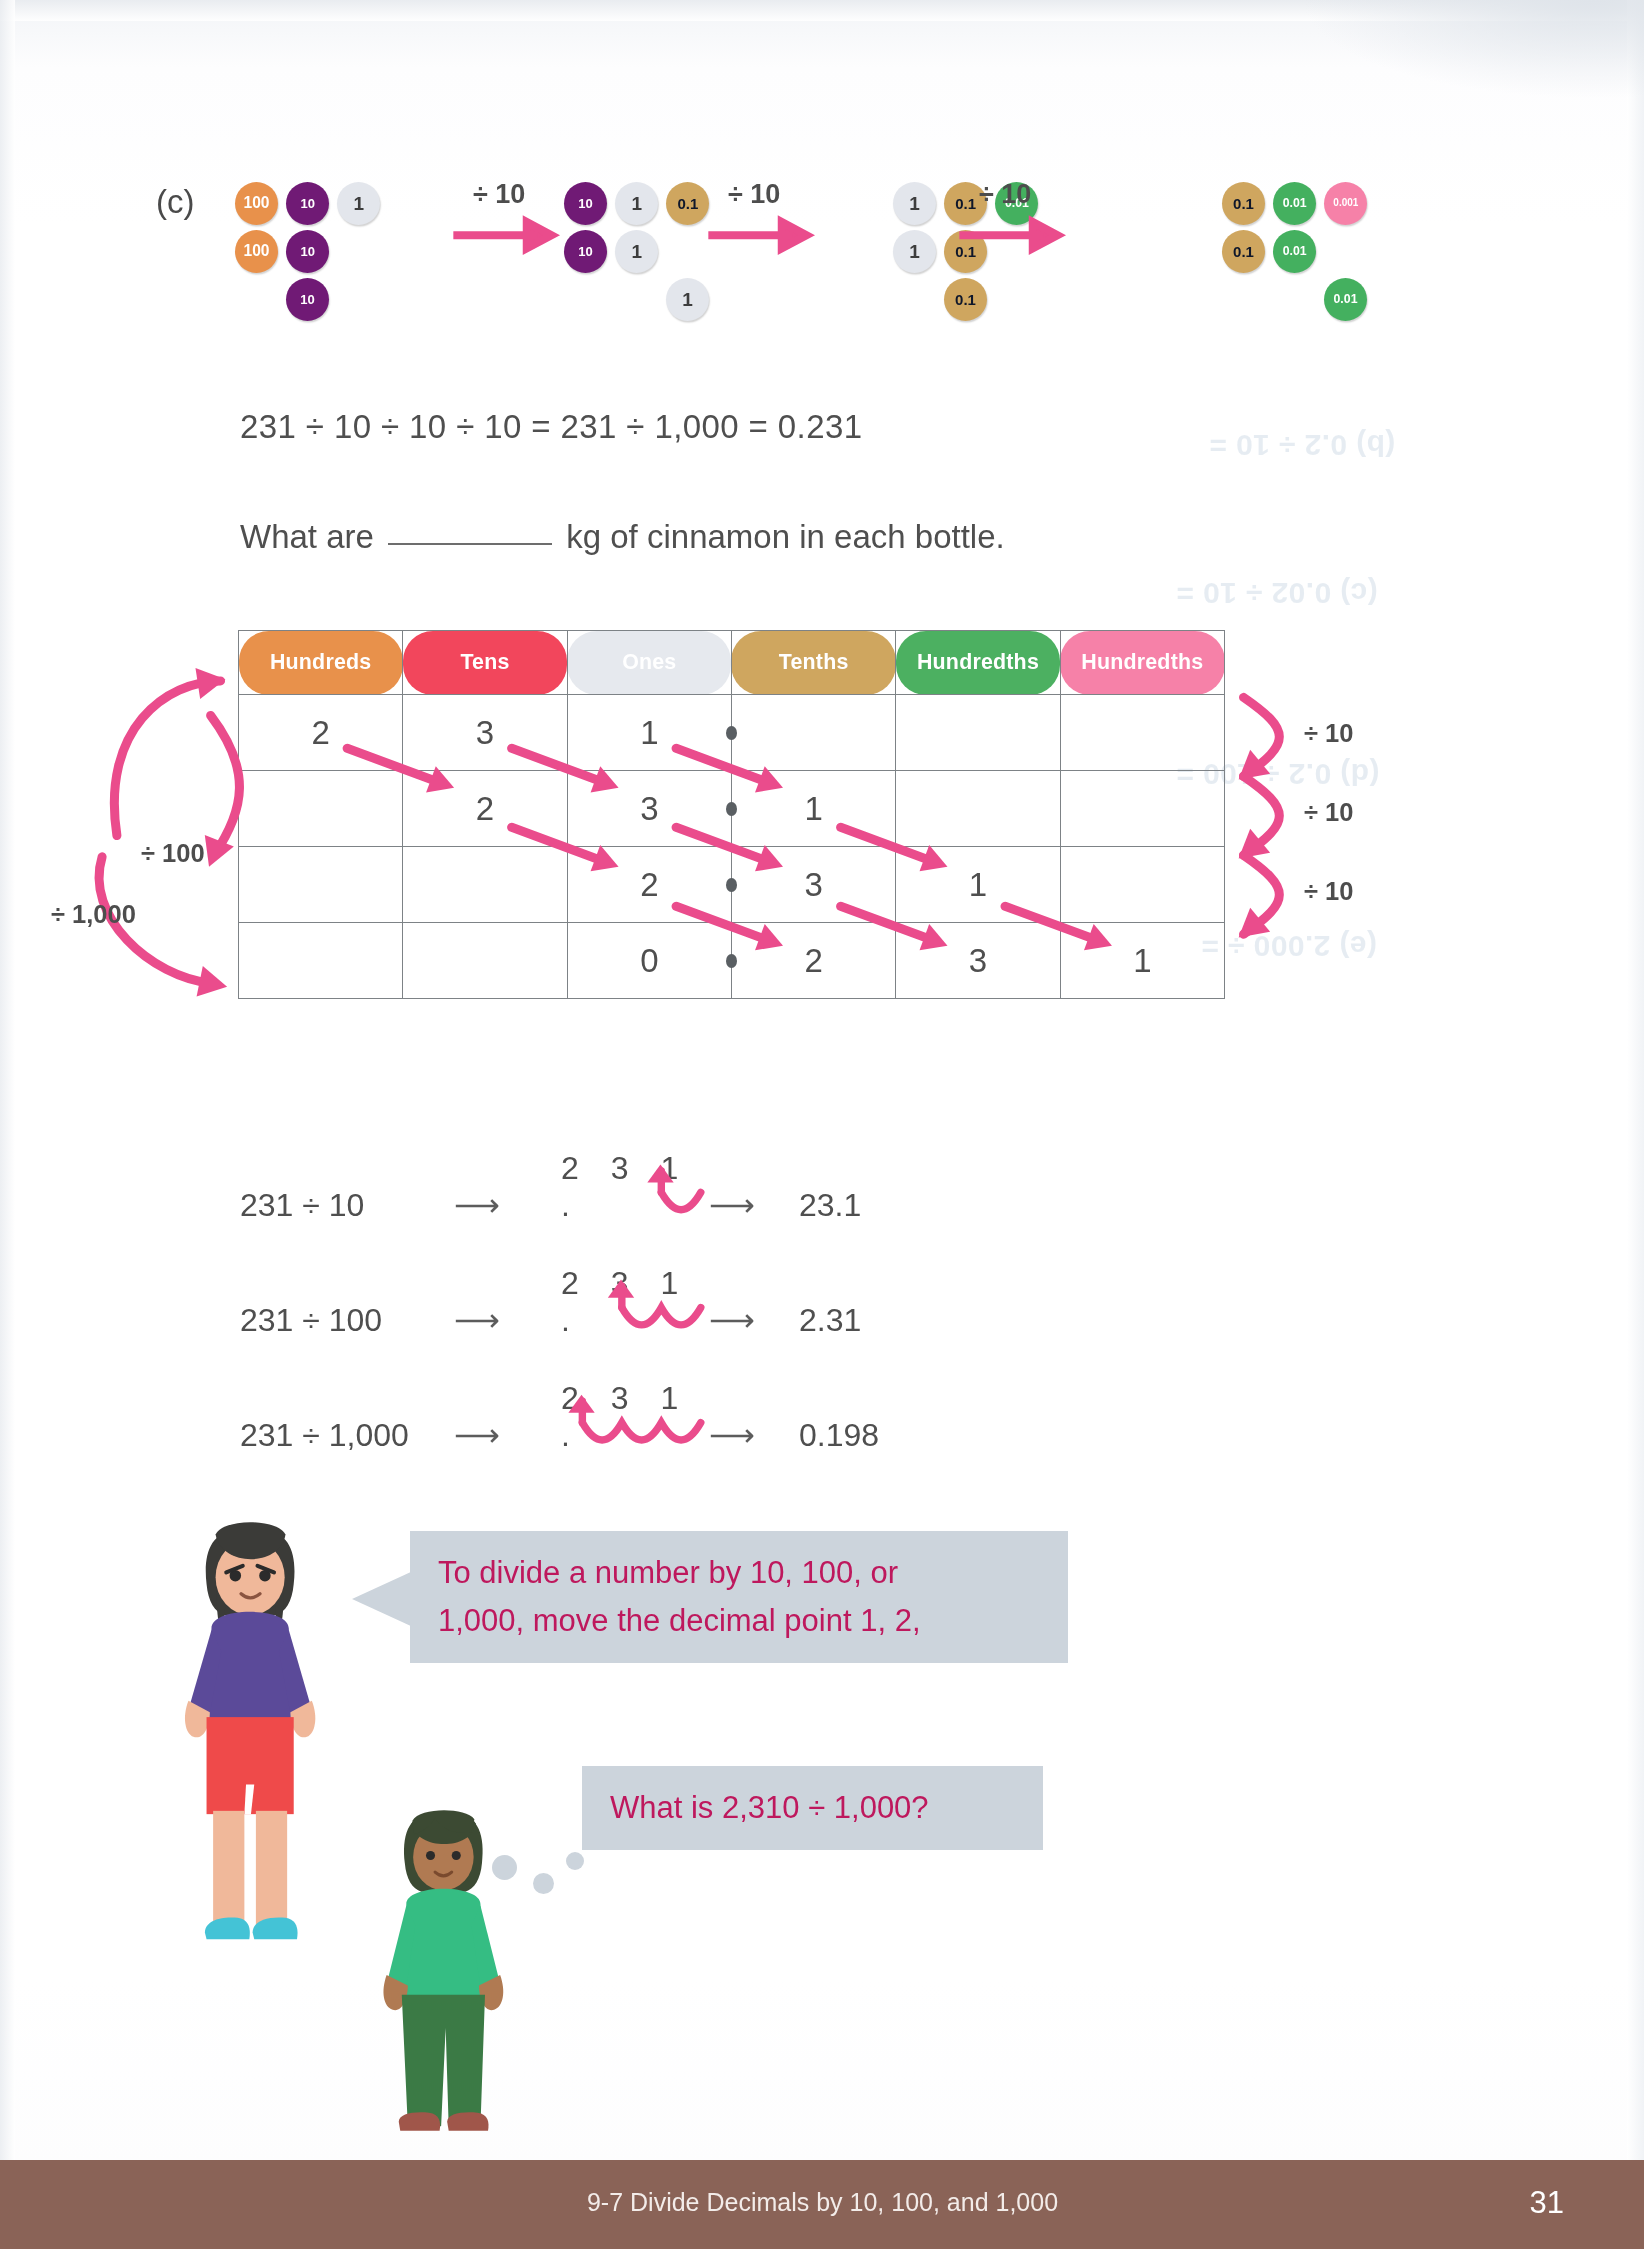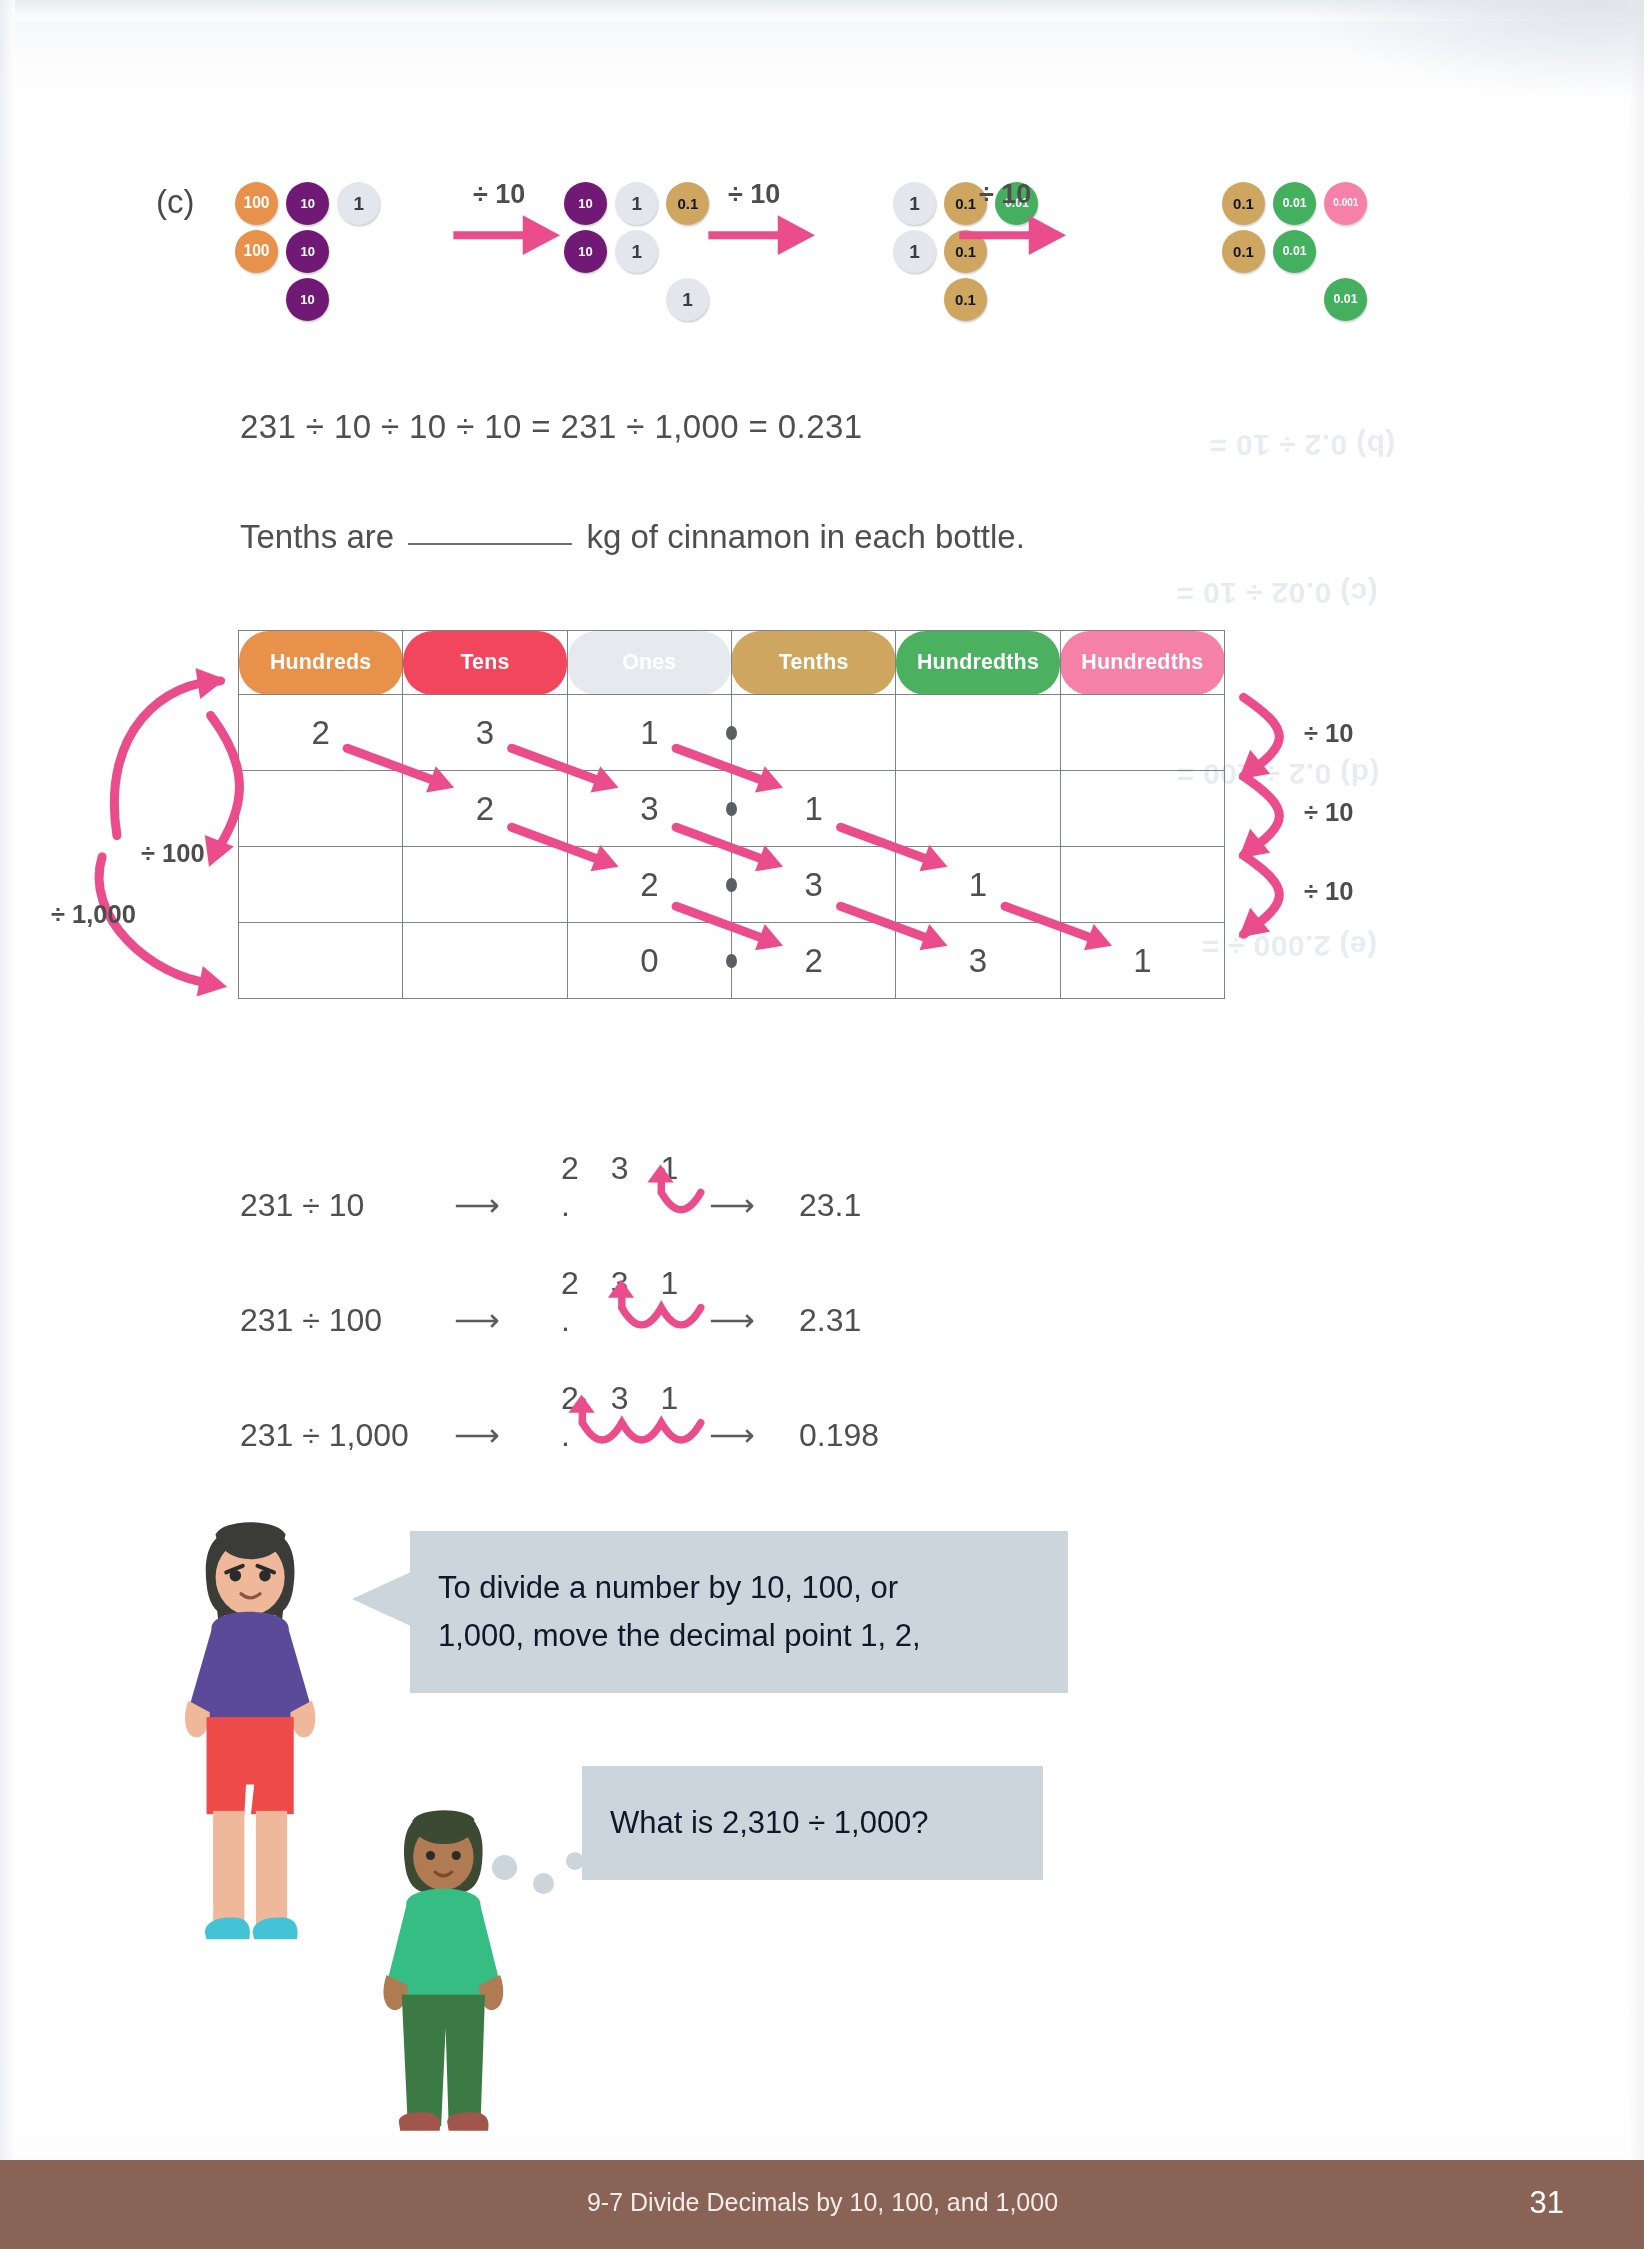--- a/index.html
+++ b/index.html
@@ -71,22 +71,22 @@
 
   .svg-layer { position:absolute; inset:0; pointer-events:none; }
 
   .side-label { position:absolute; font-size:25.5px; font-weight:700; color:#4d4d4d; }
 
   
   .shift { position:absolute; font-size:32px; color:#4f4f4f; }
   .digits { letter-spacing:11.5px; }
 
   
-  .bubble { position:absolute; background:#ccd4dc; color:#0f172a;
-            font-size:31px; line-height:1.55; padding:33px 28px; }
+  .bubble { position:absolute; background:#ccd4dc; color:#be185d;
+            font-size:31px; line-height:1.55; padding:18px 28px; }
   .bubble.b1 { left:410px; top:1531px; width:658px; }
   .bubble.b2 { left:582px; top:1766px; width:461px; }
   .tail { position:absolute; width:0; height:0; }
   .tail1 { left:352px; top:1571px;
            border-top:28px solid transparent; border-bottom:28px solid transparent;
            border-right:61px solid #ccd4dc; }
   .tdot { position:absolute; border-radius:50%; background:#ccd4dc; }
 
   .footer { position:absolute; left:0; right:0; bottom:0; height:90px; background:#8a6357; }
   .footer .ftxt { position:absolute; left:50%; transform:translateX(-50%); top:28px;
@@ -178,21 +178,21 @@
     </svg>
     <div class="divlabel" style="left: 744px; top: 0px;">÷ 10</div>
     <svg width="123" height="49" style="position: absolute; left: 720px; top: 35px;" viewBox="0 0 150 60">
       <path d="M5 26 L108 26 M95 10 L125 26 L95 42 Z" stroke="#ea4c8c" stroke-width="10" fill="#ea4c8c" stroke-linecap="butt"></path>
     </svg>
   </div>
 
 <div class="eqline">231 ÷ 10 ÷ 10 ÷ 10 = 231 ÷ 1,000 = 0.231</div>
 
 <div class="sentence">
-  <span>Tenths are</span>
+  <span>What are</span>
   <span class="blankline"></span>
   <span>kg of cinnamon in each bottle.</span>
 </div>
 
 <div class="pv-wrap">
   <table class="pv">
     <thead>
         <tr id="pv-head">
           <th class="h-hundreds">Hundreds</th>
           <th class="h-tens">Tens</th>

